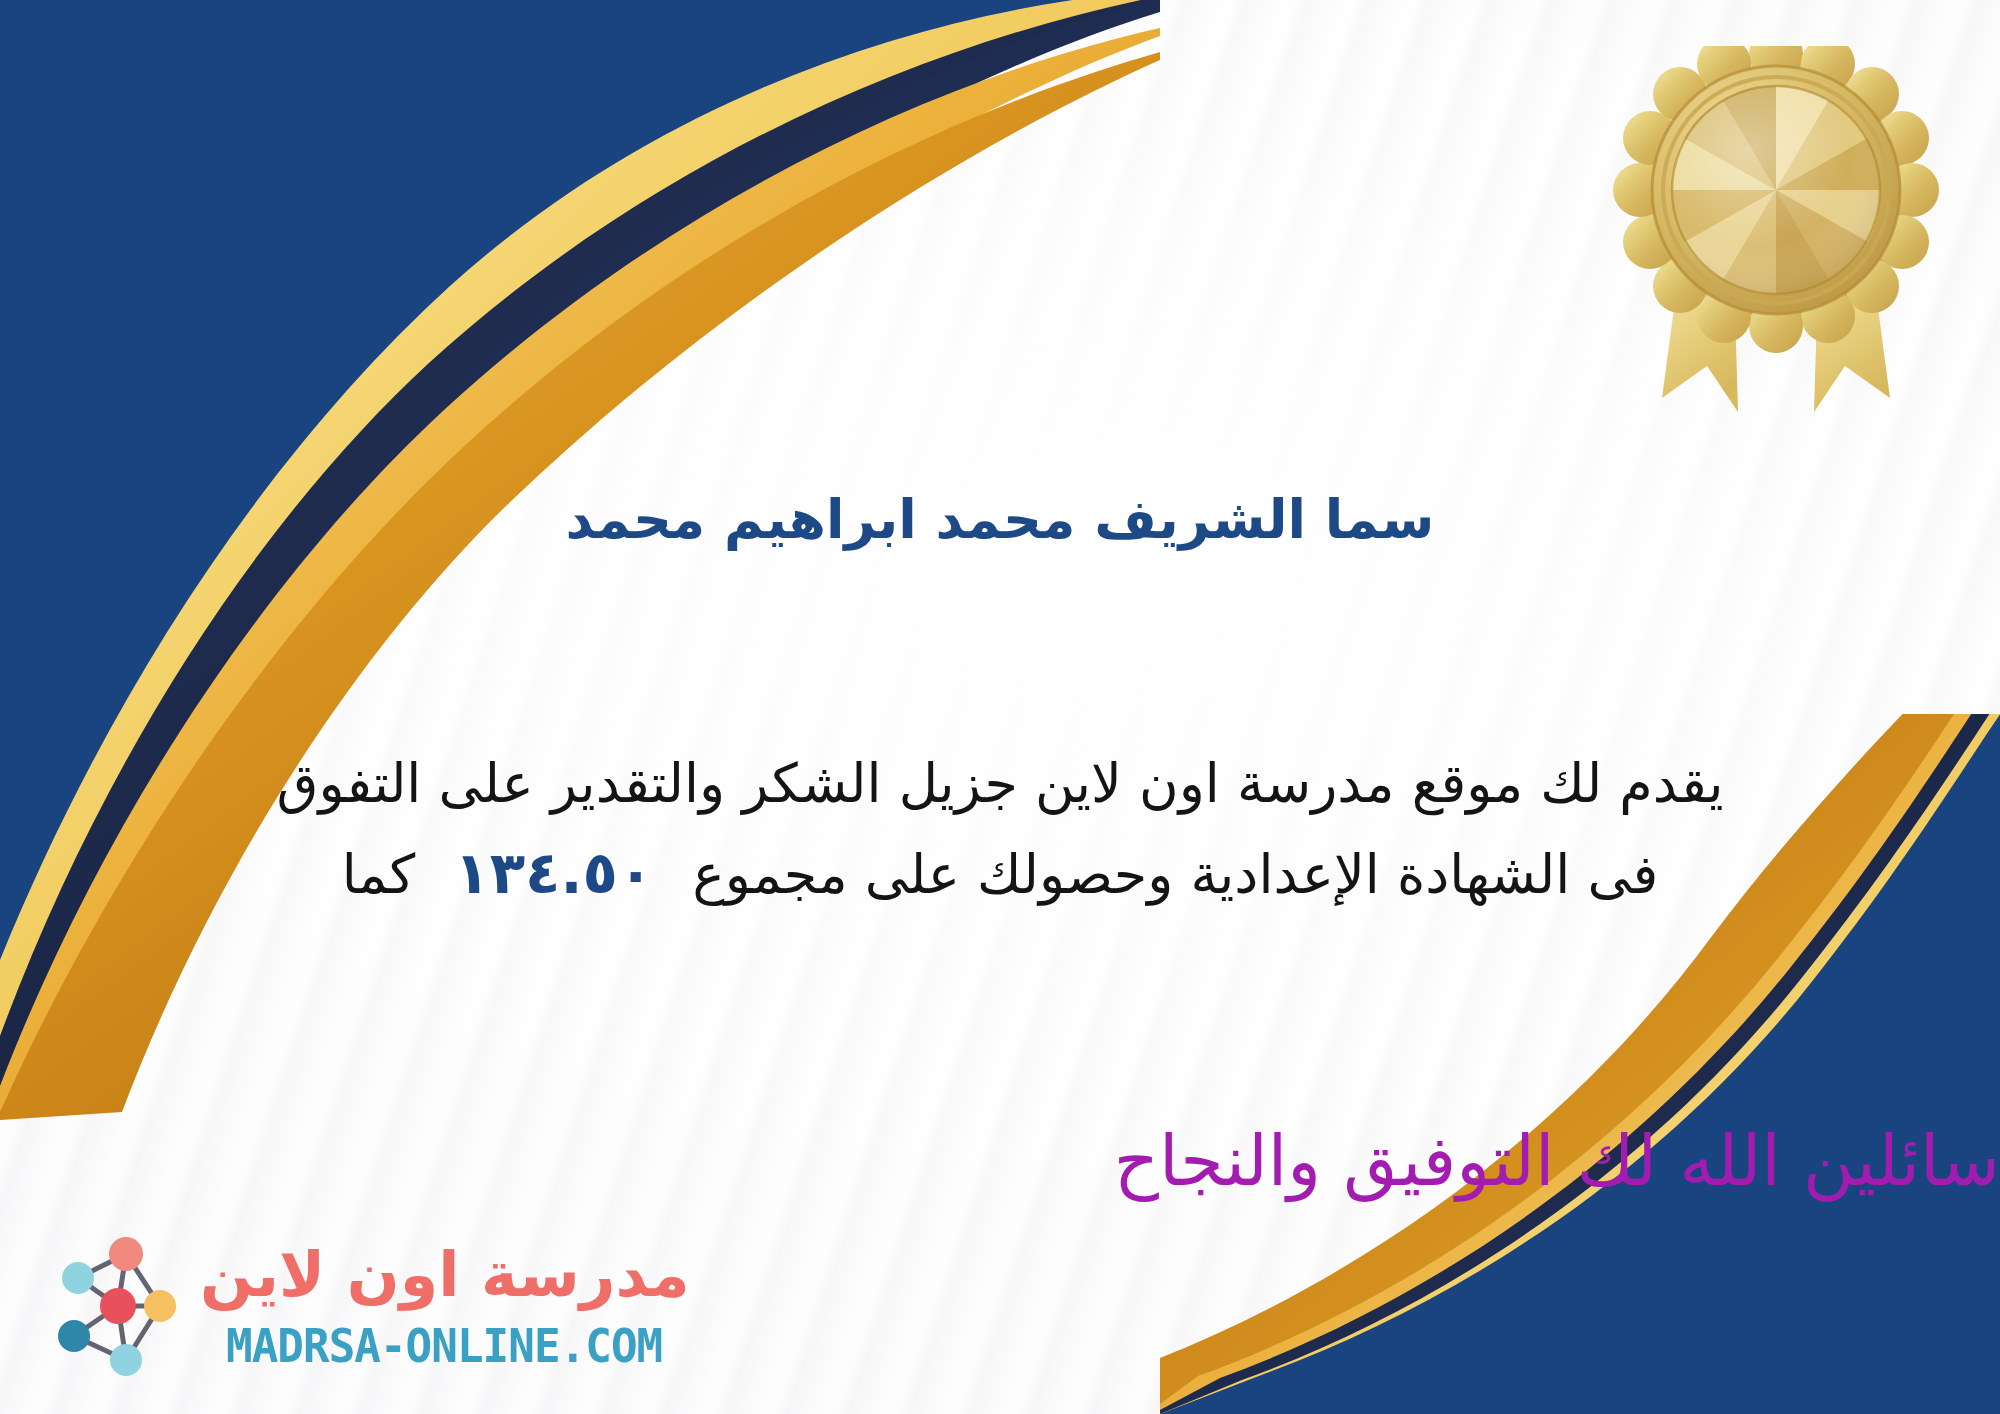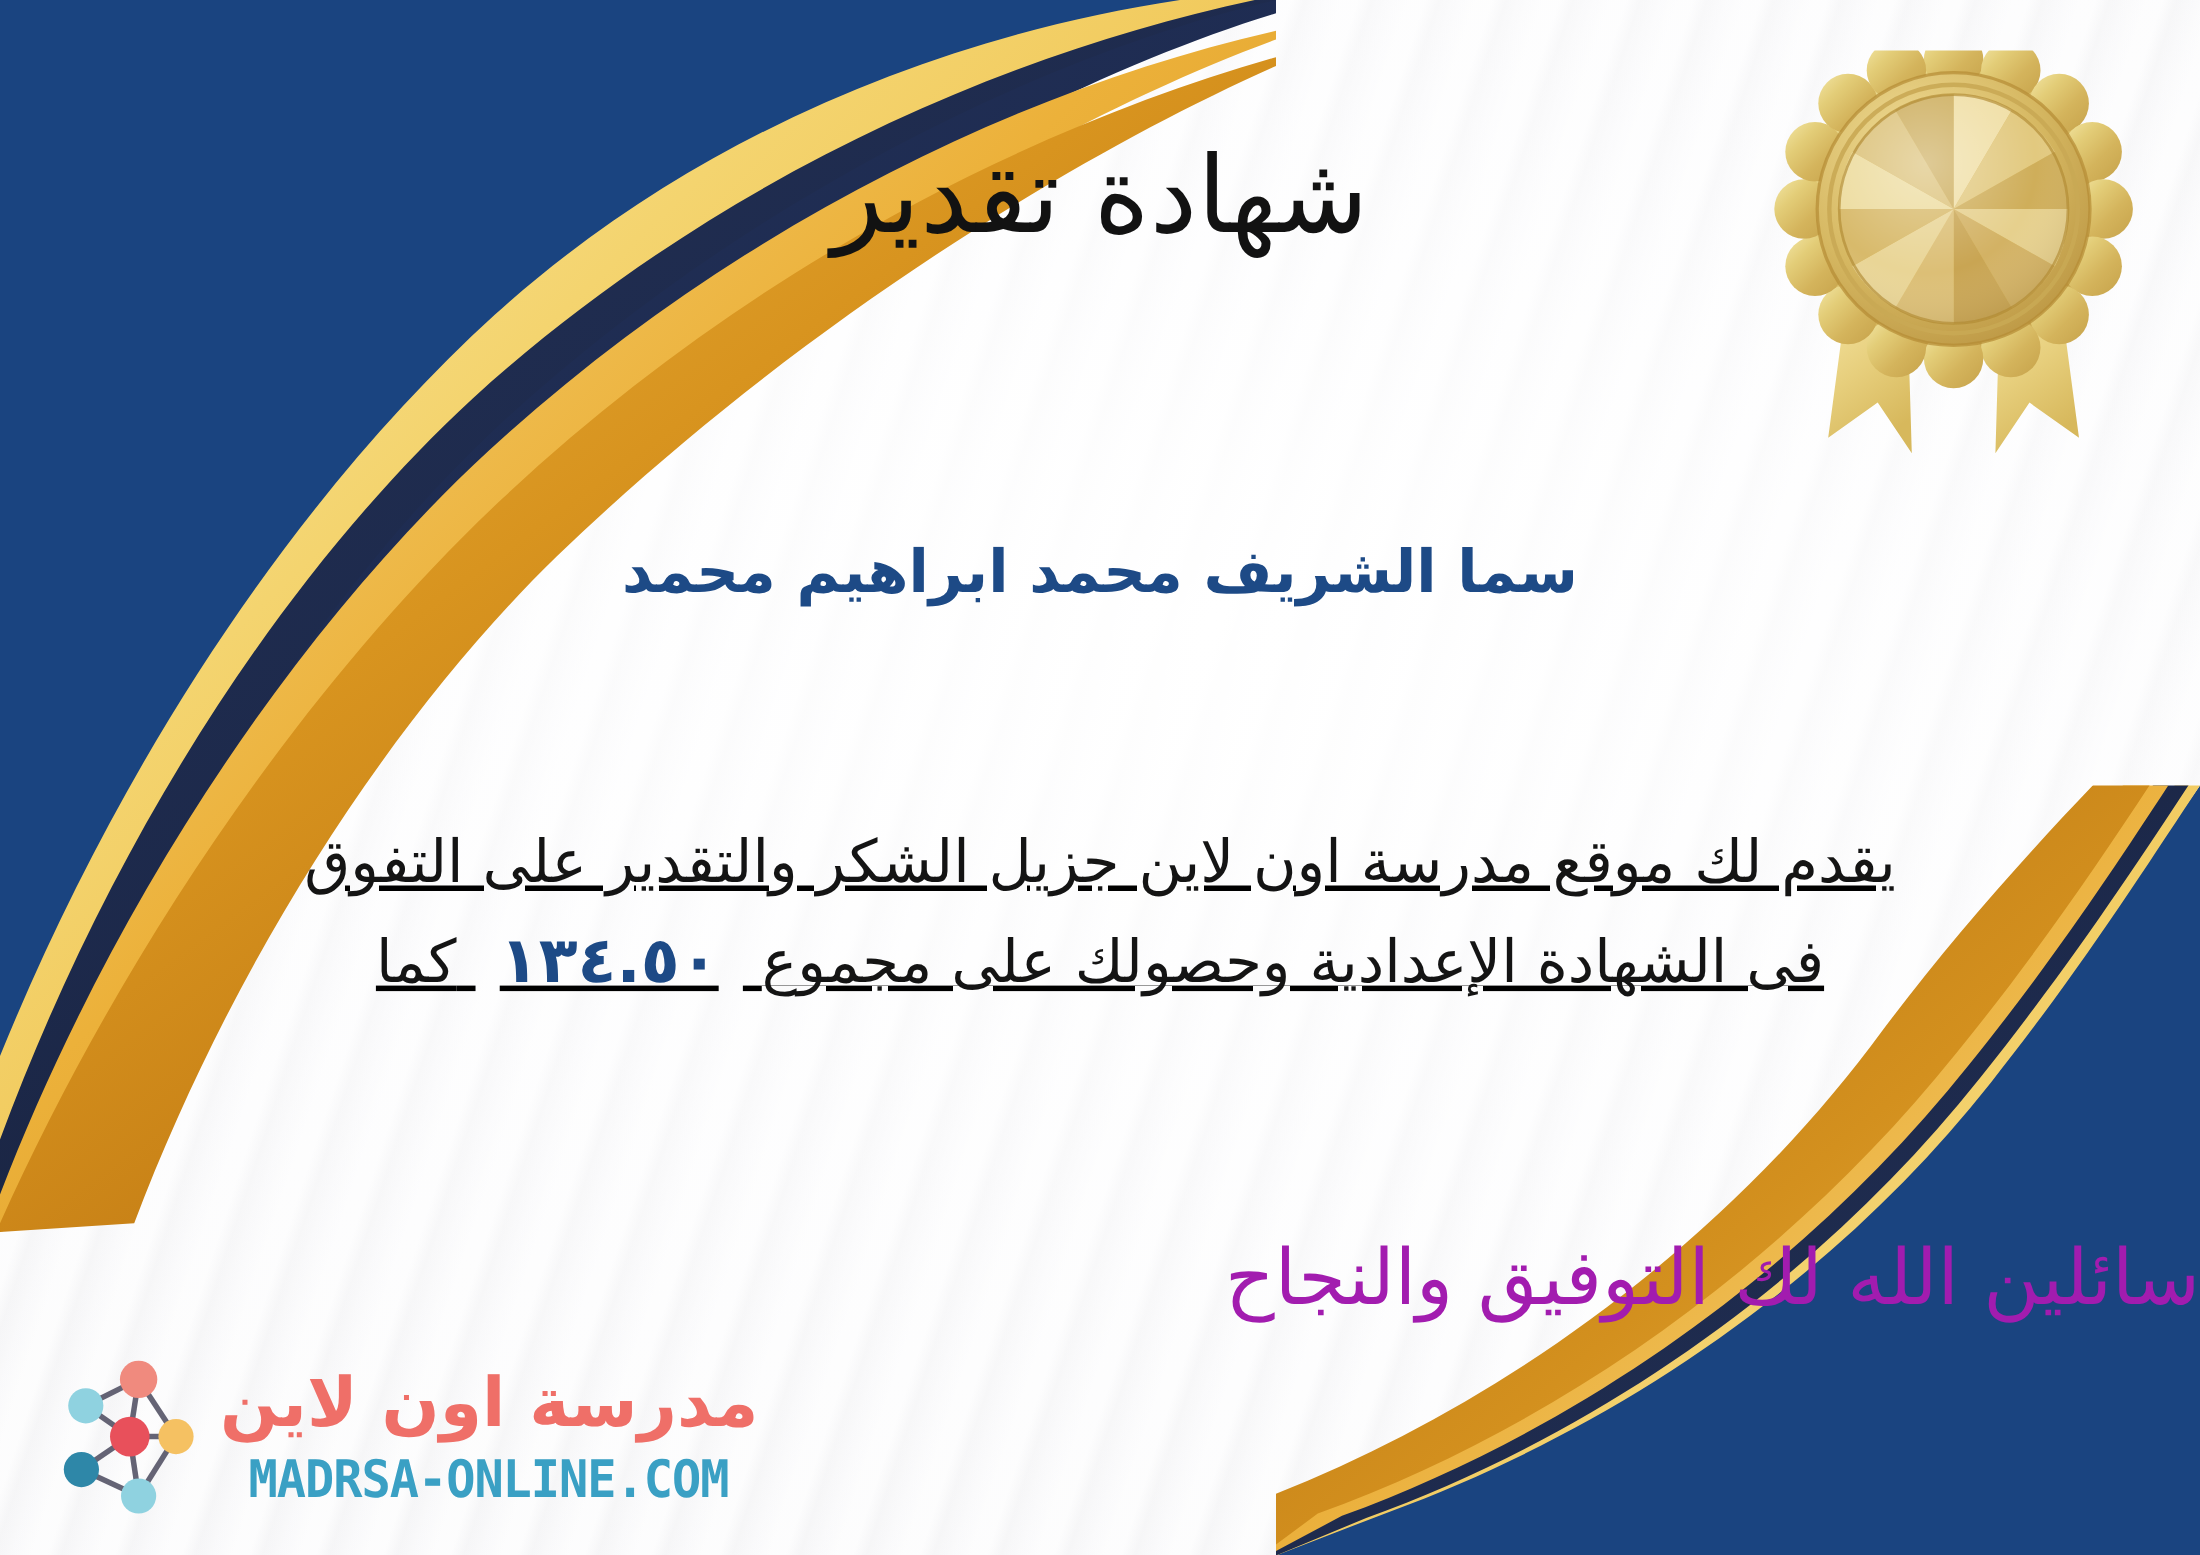--- a/index.html
+++ b/index.html
@@ -64,21 +64,20 @@
     font-weight:700;
     color:#1d4a86;
     line-height:1.2;
     direction:rtl;
   }
   .body-block{
     position:absolute;
     left:60px;right:60px;top:740px;
     text-align:center;
     direction:rtl;
-    text-decoration:underline;
   }
   .body-line{
     font-size:54px;
     font-weight:400;
     color:#141414;
     line-height:1.62;
     white-space:nowrap;
     direction:rtl;
   }
   .grade-value{
@@ -283,21 +282,20 @@
           <path d="M170,144 L66,144  A104,104 0 0,1 78,92 Z" fill="#eddc9f"></path>
           <path d="M170,144 L78,92   A104,104 0 0,1 117,54 Z" fill="#dcc27a"></path>
           <path d="M170,144 L117,54  A104,104 0 0,1 170,40 Z" fill="#cdae5e"></path>
         </g>
         <circle cx="170" cy="144" r="104" fill="url(#coreShade)"></circle>
         <circle cx="170" cy="144" r="104" fill="none" stroke="#b08a32" stroke-width="2.5" opacity=".65"></circle>
       </g>
     </svg>
   </div>
 
-  <div class="cert-title">شهادة تقدير</div>
 
   <div class="student-name">سما الشريف محمد ابراهيم محمد</div>
 
   <div class="body-block">
     <div class="body-line">يقدم لك موقع مدرسة اون لاين جزيل الشكر  والتقدير على التفوق</div>
 
     <div class="body-line">
       <span>فى الشهادة الإعدادية وحصولك على مجموع</span>
       <span class="grade-value">١٣٤.٥٠</span>
       <span>كما</span>

